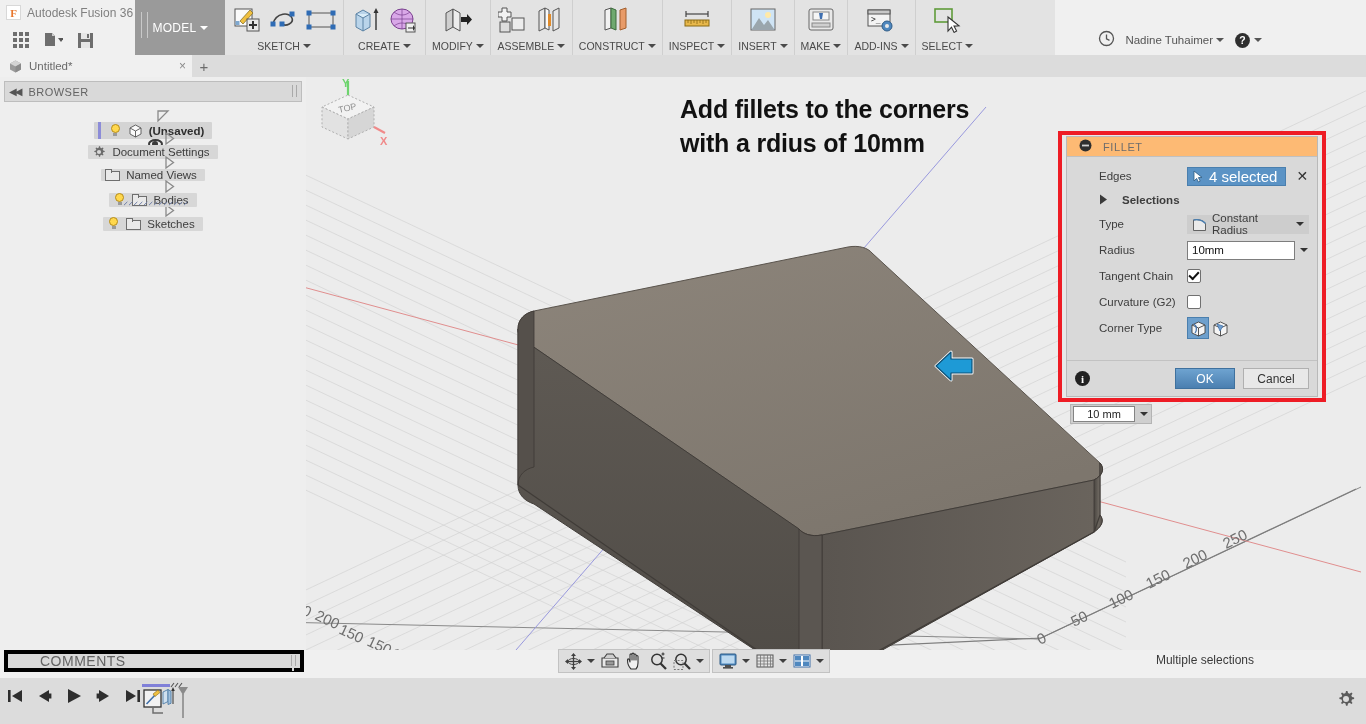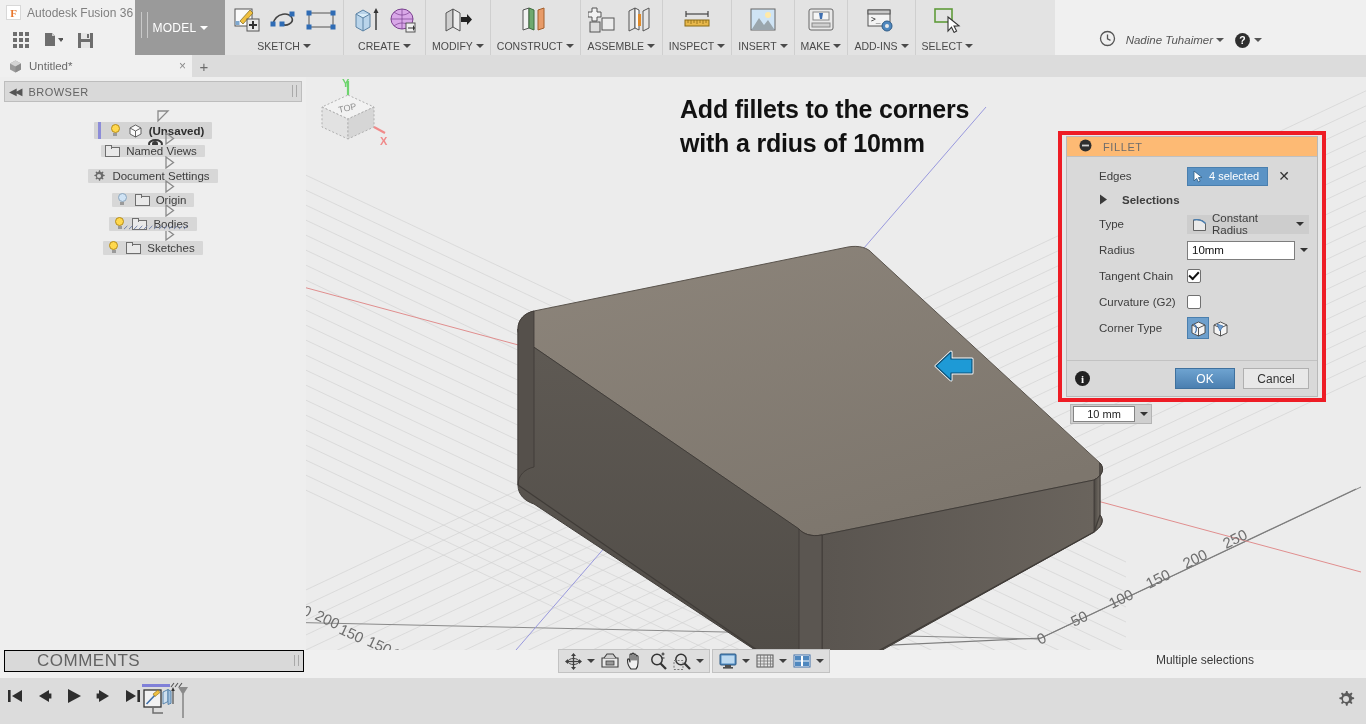--- a/index.html
+++ b/index.html
@@ -127,22 +127,22 @@
   .gear { width: 14px; height: 14px; flex:0 0 auto; }
   .cube3 { width: 15px; height: 14px; flex:0 0 auto; }
   .eye-btn { width: 15px; height: 15px; border-radius: 50%; border: 2px solid #3a3a3a; display:flex;align-items:center;justify-content:center; margin-left:4px;}
   .eye-btn i { width: 6px; height: 6px; border-radius:50%; background:#3a3a3a; display:block; }
   .purple-bar { width: 3px; height: 17px; background: #8c8cd8; margin-right:2px; }
   .squiggle { position:absolute; left:0; right:0; bottom:1px; height:5px; }
 
   
   .comments {
     position: absolute; left: 4px; top: 650px; width: 300px; height: 22px;
-    background: #d9d9d9; border: 1px solid #000000; display: flex; align-items: center;
-    padding: 0 4px; font-size: 17px; color: #636363; letter-spacing:.5px;
+    background: #d9d9d9; border: 4px solid #000000; display: flex; align-items: center;
+    padding: 0 4px; font-size: 14px; color: #636363; letter-spacing:.5px;
   }
   .comments .lbl { margin-left: 28px; }
   .comments .min { margin-left: auto; }
 
   
   .canvas {
     position: absolute; top: 77px; left: 306px; width: 1060px; height: 573px;
     background: #ececec; overflow: hidden;
   }
   .canvas svg { position: absolute; top:0; left:0; }
@@ -206,21 +206,21 @@
   }
   .f-title {
     height: 20px; background: #fdba74; display: flex; align-items: center; gap: 11px;
     padding: 0 12px; border-bottom: 1px solid #c0c0c0;
   }
   .f-title .lbl { color: #6d6d6d; font-size: 11px; letter-spacing: .6px; }
   .f-body { padding: 6px 0 0 0; background: #d9d9d9; height: 200px; margin-left: 24px; }
   .f-row { display: flex; align-items: center; height: 26px; padding: 0 8px; }
   .f-row .k { width: 88px; color: #3d3d3d; font-size: 11.5px; }
   .sel-chip {
-    background: #5b93c5; color: #fff; font-size: 11px; height: 19px;
+    background: #5b93c5; color: #fff; font-size: 15px; height: 19px;
     display: flex; align-items: center; gap: 5px; padding: 0 8px 0 5px;
     border: 1px solid #4a7fae; cursor: pointer;
   }
   .xbtn { margin-left: 10px; color: #333; font-size: 14px; cursor: pointer; font-family: "DejaVu Sans", sans-serif; }
   .f-sel-head { display: flex; align-items: center; gap: 14px; padding: 2px 0 2px 8px; height: 22px; }
   .f-sel-head .t { font-weight: bold; font-size: 11.5px; }
   .combo {
     flex: 1; height: 19px; background: #cdcdcd; border: 1px solid #cdcdcd;
     display: flex; align-items: center; gap: 5px; padding: 0 4px; cursor: pointer;
   }
@@ -398,52 +398,52 @@
       <div class="rlabel">
           <span>MODIFY</span>
           <span class="caret"></span>
         </div>
     </div>
 
     <div class="rgroup">
       <div class="ricons">
         <div class="ricon">
           <svg width="30" height="28" viewBox="0 0 30 28">
-            <path d="M3,4 l6,-2 v20 l-6,2 z" fill="#f2f2f2" stroke="#555"></path>
-            <path d="M9,2 l5,2 v20 l-5,-2 z" fill="#6fa96f" stroke="#3d6b3d"></path>
-            <path d="M18,4 l6,-2 v20 l-6,2 z" fill="#e89b68" stroke="#a35f2d"></path>
-          </svg>
-        </div>
-      </div>
-      <div class="rlabel">
-          <span>CONSTRUCT</span>
-          <span class="caret"></span>
-        </div>
-    </div>
-
-    <div class="rgroup">
-      <div class="ricons">
-        <div class="ricon">
-          <svg width="30" height="28" viewBox="0 0 30 28">
             <path d="M4,2 h5 v4 h4 v5 h-4 v4 h-5 v-4 h-4 v-5 h4 z" fill="#f2f2f2" stroke="#555"></path>
             <rect x="2" y="16" width="10" height="10" fill="#dedede" stroke="#555"></rect>
             <rect x="14" y="12" width="12" height="12" fill="#ededed" stroke="#555"></rect>
           </svg>
         </div>
         <div class="ricon">
           <svg width="28" height="28" viewBox="0 0 28 28">
             <path d="M3,5 l6,-3 v20 l-6,3 z" fill="#e6e6e6" stroke="#555"></path>
             <path d="M9,2 l4,2 v20 l-4,-2 z" fill="#fafafa" stroke="#555"></path>
             <rect x="12" y="8" width="3" height="12" fill="#e08b2a"></rect>
             <path d="M17,5 l6,-3 v20 l-6,3 z" fill="#e6e6e6" stroke="#555"></path>
           </svg>
         </div>
       </div>
       <div class="rlabel">
           <span>ASSEMBLE</span>
+          <span class="caret"></span>
+        </div>
+    </div>
+
+    <div class="rgroup">
+      <div class="ricons">
+        <div class="ricon">
+          <svg width="30" height="28" viewBox="0 0 30 28">
+            <path d="M3,4 l6,-2 v20 l-6,2 z" fill="#f2f2f2" stroke="#555"></path>
+            <path d="M9,2 l5,2 v20 l-5,-2 z" fill="#6fa96f" stroke="#3d6b3d"></path>
+            <path d="M18,4 l6,-2 v20 l-6,2 z" fill="#e89b68" stroke="#a35f2d"></path>
+          </svg>
+        </div>
+      </div>
+      <div class="rlabel">
+          <span>CONSTRUCT</span>
           <span class="caret"></span>
         </div>
     </div>
 
     <div class="rgroup">
       <div class="ricons">
         <div class="ricon">
           <svg width="30" height="22" viewBox="0 0 30 22">
             <line x1="4" y1="5" x2="26" y2="5" stroke="#444" stroke-width="1.2"></line>
             <line x1="4" y1="2" x2="4" y2="8" stroke="#444" stroke-width="1.2"></line>
@@ -526,21 +526,21 @@
     </div>
   </div>
 
   <div class="acct-row">
     <div>
       <svg width="17" height="17" viewBox="0 0 17 17">
         <circle cx="8.5" cy="8.5" r="7" fill="none" stroke="#555" stroke-width="1.3"></circle>
         <path d="M8.5,4.5 v4.3 l3,1.6" fill="none" stroke="#555" stroke-width="1.3"></path>
       </svg>
     </div>
-    <div style="display:flex;align-items:center;font-style:italic;">
+    <div style="display:flex;align-items:center;">
       <span class="acct-name">Nadine Tuhaimer</span>
       <span class="caret"></span>
     </div>
     <div style="display:flex;align-items:center;">
       <svg width="17" height="17" viewBox="0 0 17 17">
         <circle cx="8.5" cy="8.5" r="7.4" fill="#2f2f2f"></circle>
         <text x="8.5" y="12.4" font-size="10.5" fill="#fff" text-anchor="middle" font-family="Liberation Sans, sans-serif" font-weight="bold">?</text>
       </svg>
       <span class="caret"></span>
     </div>
@@ -595,63 +595,45 @@
           </span>
       </div>
 
       <div class="tnode">
         <span class="tw" style="margin-left:32px">
           <svg width="11" height="13" viewBox="0 0 11 13">
               <path d="M2,1 L9.5,6.5 L2,12 z" fill="none" stroke="#8a8a8a" stroke-width="1.3"></path>
             </svg>
         </span>
         <span class="tchip">
-          <span class="folder">
-              <i class="b"></i>
-              <i class="t"></i>
-            </span>
-          <span>Named Views</span>
-        </span>
-      </div>
-
-      <div class="tnode">
-        <span class="tw" style="margin-left:32px">
-          <svg width="11" height="13" viewBox="0 0 11 13">
-              <path d="M2,1 L9.5,6.5 L2,12 z" fill="none" stroke="#8a8a8a" stroke-width="1.3"></path>
-            </svg>
-        </span>
-        <span class="tchip">
           <span class="gear">
             <svg width="14" height="14" viewBox="0 0 16 16">
               <path d="M8,1.5 l1.2,0 .4,1.7 1.3,.55 1.45,-.95 .85,.85 -.95,1.45 .55,1.3 1.7,.4 0,1.2 -1.7,.4 -.55,1.3 .95,1.45 -.85,.85 -1.45,-.95 -1.3,.55 -.4,1.7 -1.2,0 -.4,-1.7 -1.3,-.55 -1.45,.95 -.85,-.85 .95,-1.45 -.55,-1.3 -1.7,-.4 0,-1.2 1.7,-.4 .55,-1.3 -.95,-1.45 .85,-.85 1.45,.95 1.3,-.55 z" fill="#6b6b6b"></path>
               <circle cx="8" cy="8" r="2.4" fill="#d7d7d7"></circle>
             </svg>
           </span>
           <span>Document Settings</span>
         </span>
       </div>
 
       <div class="tnode">
         <span class="tw" style="margin-left:32px">
           <svg width="11" height="13" viewBox="0 0 11 13">
               <path d="M2,1 L9.5,6.5 L2,12 z" fill="none" stroke="#8a8a8a" stroke-width="1.3"></path>
             </svg>
         </span>
         <span class="tchip">
-          <span class="bulb off">
-              <i class="g"></i>
-              <i class="s"></i>
-            </span>
           <span class="folder">
               <i class="b"></i>
               <i class="t"></i>
             </span>
-          <span>Origin</span>
-        </span>
-      </div>
+          <span>Named Views</span>
+        </span>
+      </div>
+
 
       <div class="tnode">
         <span class="tw" style="margin-left:32px">
           <svg width="11" height="13" viewBox="0 0 11 13">
               <path d="M2,1 L9.5,6.5 L2,12 z" fill="none" stroke="#8a8a8a" stroke-width="1.3"></path>
             </svg>
         </span>
         <span class="tchip" style="position:relative">
           <span class="bulb">
               <i class="g"></i>

